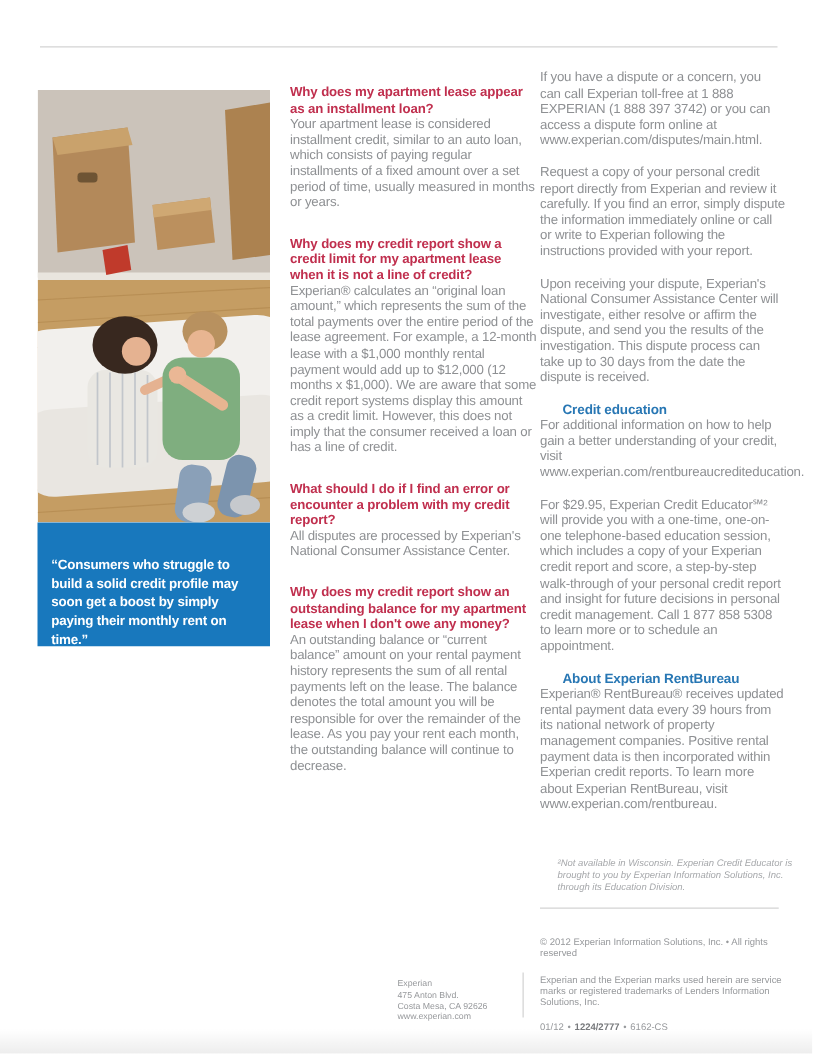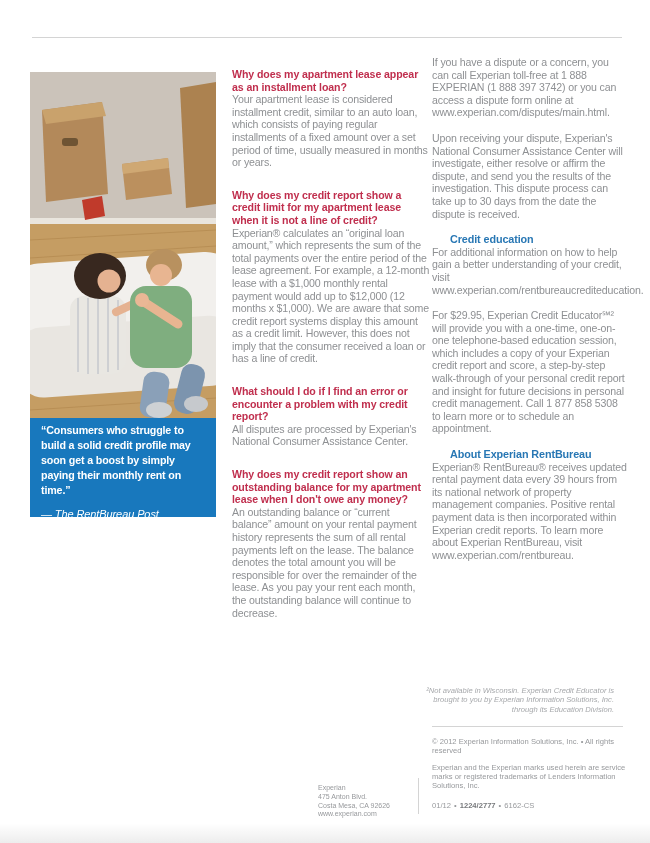--- a/index.html
+++ b/index.html
@@ -3,40 +3,40 @@
 <meta charset="utf-8">
 <style>
   html,body{margin:0;padding:0;background:#ffffff;}
   .page{position:relative;width:650px;height:843px;background:#ffffff;overflow:hidden;
         font-family:"Liberation Sans", sans-serif;margin:0 auto;}
   .top-rule{position:absolute;left:32px;top:37px;width:590px;height:1px;background:#d4d4d4;}
 
   
   .photo{position:absolute;left:30px;top:72px;width:186px;height:346px;overflow:hidden;}
   .quote-box{position:absolute;left:30px;top:418px;width:186px;height:99px;background:#1878bd;
-             color:#ffffff;padding:5px 11px;box-sizing:border-box;}
+             color:#ffffff;padding:27px 11px;box-sizing:border-box;}
   .quote-text{font-weight:bold;font-size:10.7px;line-height:15px;letter-spacing:-0.15px;margin:0;}
   .quote-attr{font-style:italic;font-size:11px;letter-spacing:-0.1px;margin:10px 0 0;}
 
   
   .mid-col{position:absolute;left:232px;top:68px;width:198px;}
   .faq-item{margin:0 0 20px;}
   .faq-item h3{color:#c02f4e;font-size:10.6px;line-height:12.6px;margin:0;font-weight:bold;letter-spacing:-0.1px;}
   .faq-item p{color:#8e9093;font-size:10.6px;line-height:12.6px;margin:0;letter-spacing:-0.15px;}
 
   
   .right-col{position:absolute;left:432px;top:56px;width:196px;}
   .right-col p{color:#8e9093;font-size:10.6px;line-height:12.6px;margin:0 0 13px;letter-spacing:-0.15px;}
   .right-col h3{color:#2877b4;font-size:10.8px;line-height:12.6px;margin:4px 18px 0;font-weight:bold;letter-spacing:-0.1px;}
 
-  .footnote{position:absolute;left:416px;top:686px;width:198px;font-size:7.6px;line-height:9.4px;
-            color:#a6a8ab;font-style:italic;text-align:right;}
+  .footnote{position:absolute;left:446px;top:686px;width:198px;font-size:7.6px;line-height:9.4px;
+            color:#a6a8ab;font-style:italic;}
   .footer-rule{position:absolute;left:432px;top:726px;width:191px;height:1px;background:#d4d4d4;}
   .legal{position:absolute;left:432px;top:737px;width:200px;font-size:7.6px;line-height:9px;color:#97999c;}
-  .legal p{margin:0 0 8px;}
+  .legal p{margin:12px 0 8px;}
   .code-line{margin-top:11px;}
   .code-line .sep{margin:0 3px;}
   .code-line .bold{font-weight:bold;color:#77797c;}
 
   .address{position:absolute;left:318px;top:784px;font-size:7px;line-height:8.8px;color:#97999c;}
   .address div{white-space:nowrap;}
   .vline{position:absolute;left:418px;top:778px;width:1px;height:36px;background:#d4d4d4;}
 
   .bottom-shade{position:absolute;left:0;bottom:0;width:650px;height:20px;
                 background:linear-gradient(to bottom, rgba(0,0,0,0), rgba(0,0,0,0.07));}
@@ -127,20 +127,21 @@
       <p>All disputes are processed by Experian's National Consumer Assistance Center.</p>
     </div>
     <div class="faq-item">
       <h3>Why does my credit report show an outstanding balance for my apartment lease when I don't owe any money?</h3>
       <p>An outstanding balance or “current balance” amount on your rental payment history represents the sum of all rental payments left on the lease. The balance denotes the total amount you will be responsible for over the remainder of the lease. As you pay your rent each month, the outstanding balance will continue to decrease.</p>
     </div>
   </div>
 
   <div class="right-col">
     <p>If you have a dispute or a concern, you can call Experian toll-free at 1 888 EXPERIAN (1 888 397 3742) or you can access a dispute form online at www.experian.com/disputes/main.html.</p>
+    <p>Request a copy of your personal credit report directly from Experian and review it carefully. If you find an error, simply dispute the information immediately online or call or write to Experian following the instructions provided with your report.</p>
     <p>Upon receiving your dispute, Experian's National Consumer Assistance Center will investigate, either resolve or affirm the dispute, and send you the results of the investigation. This dispute process can take up to 30 days from the date the dispute is received.</p>
 
     <h3>Credit education</h3>
     <p>For additional information on how to help gain a better understanding of your credit, visit www.experian.com/rentbureaucrediteducation.</p>
     <p>For $29.95, Experian Credit Educator℠² will provide you with a one-time, one-on-one telephone-based education session, which includes a copy of your Experian credit report and score, a step-by-step walk-through of your personal credit report and insight for future decisions in personal credit management. Call 1 877 858 5308 to learn more or to schedule an appointment.</p>
 
     <h3>About Experian RentBureau</h3>
     <p>Experian® RentBureau® receives updated rental payment data every 39 hours from its national network of property management companies. Positive rental payment data is then incorporated within Experian credit reports. To learn more about Experian RentBureau, visit www.experian.com/rentbureau.</p>
   </div>
 

